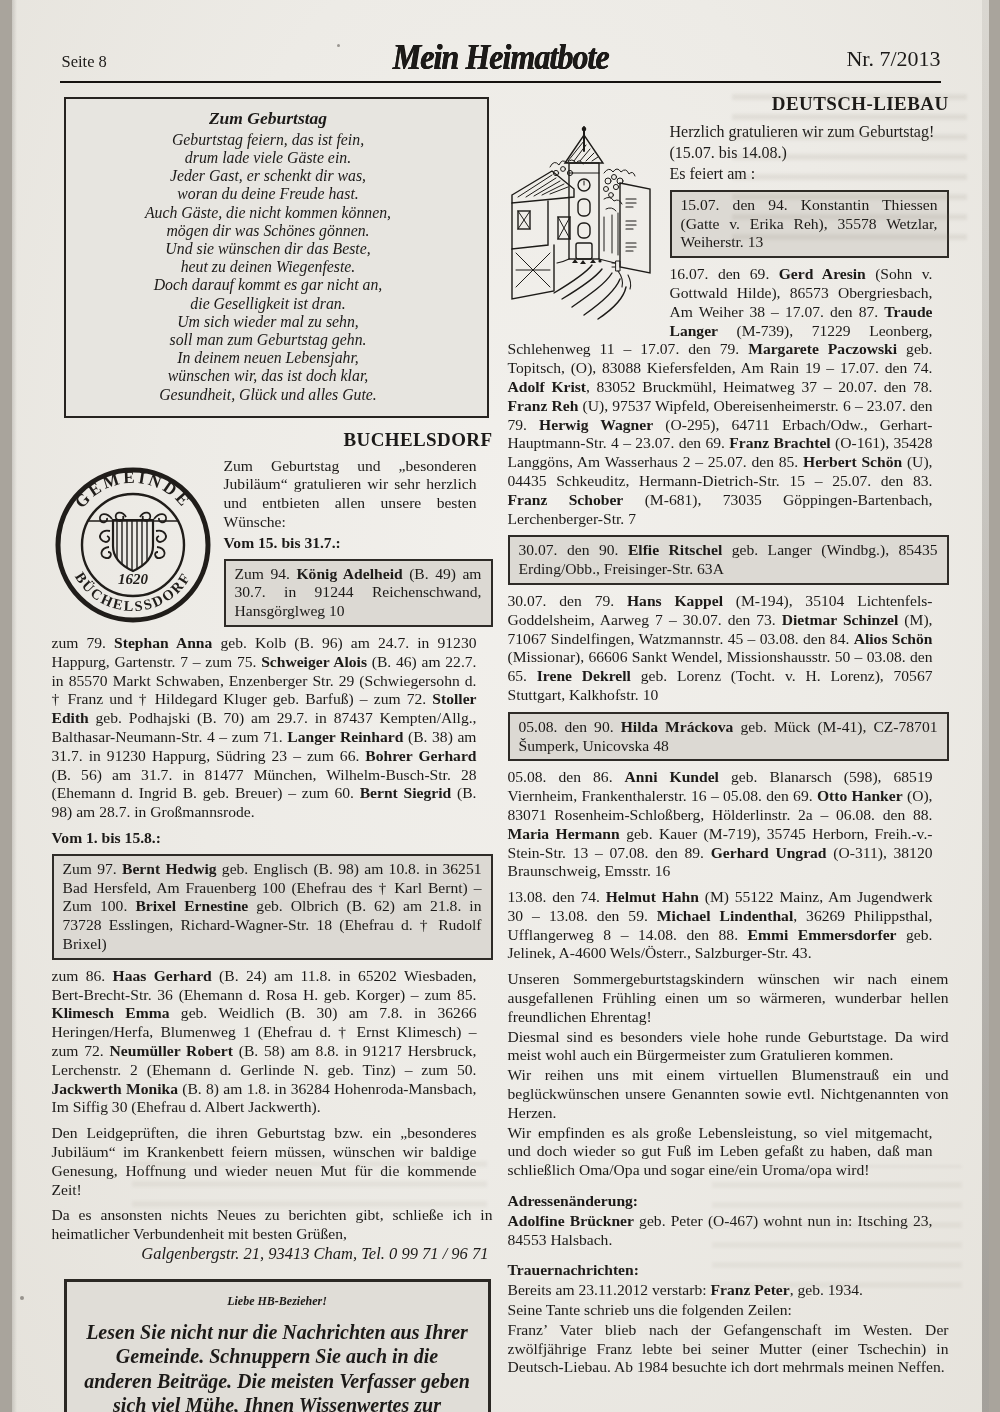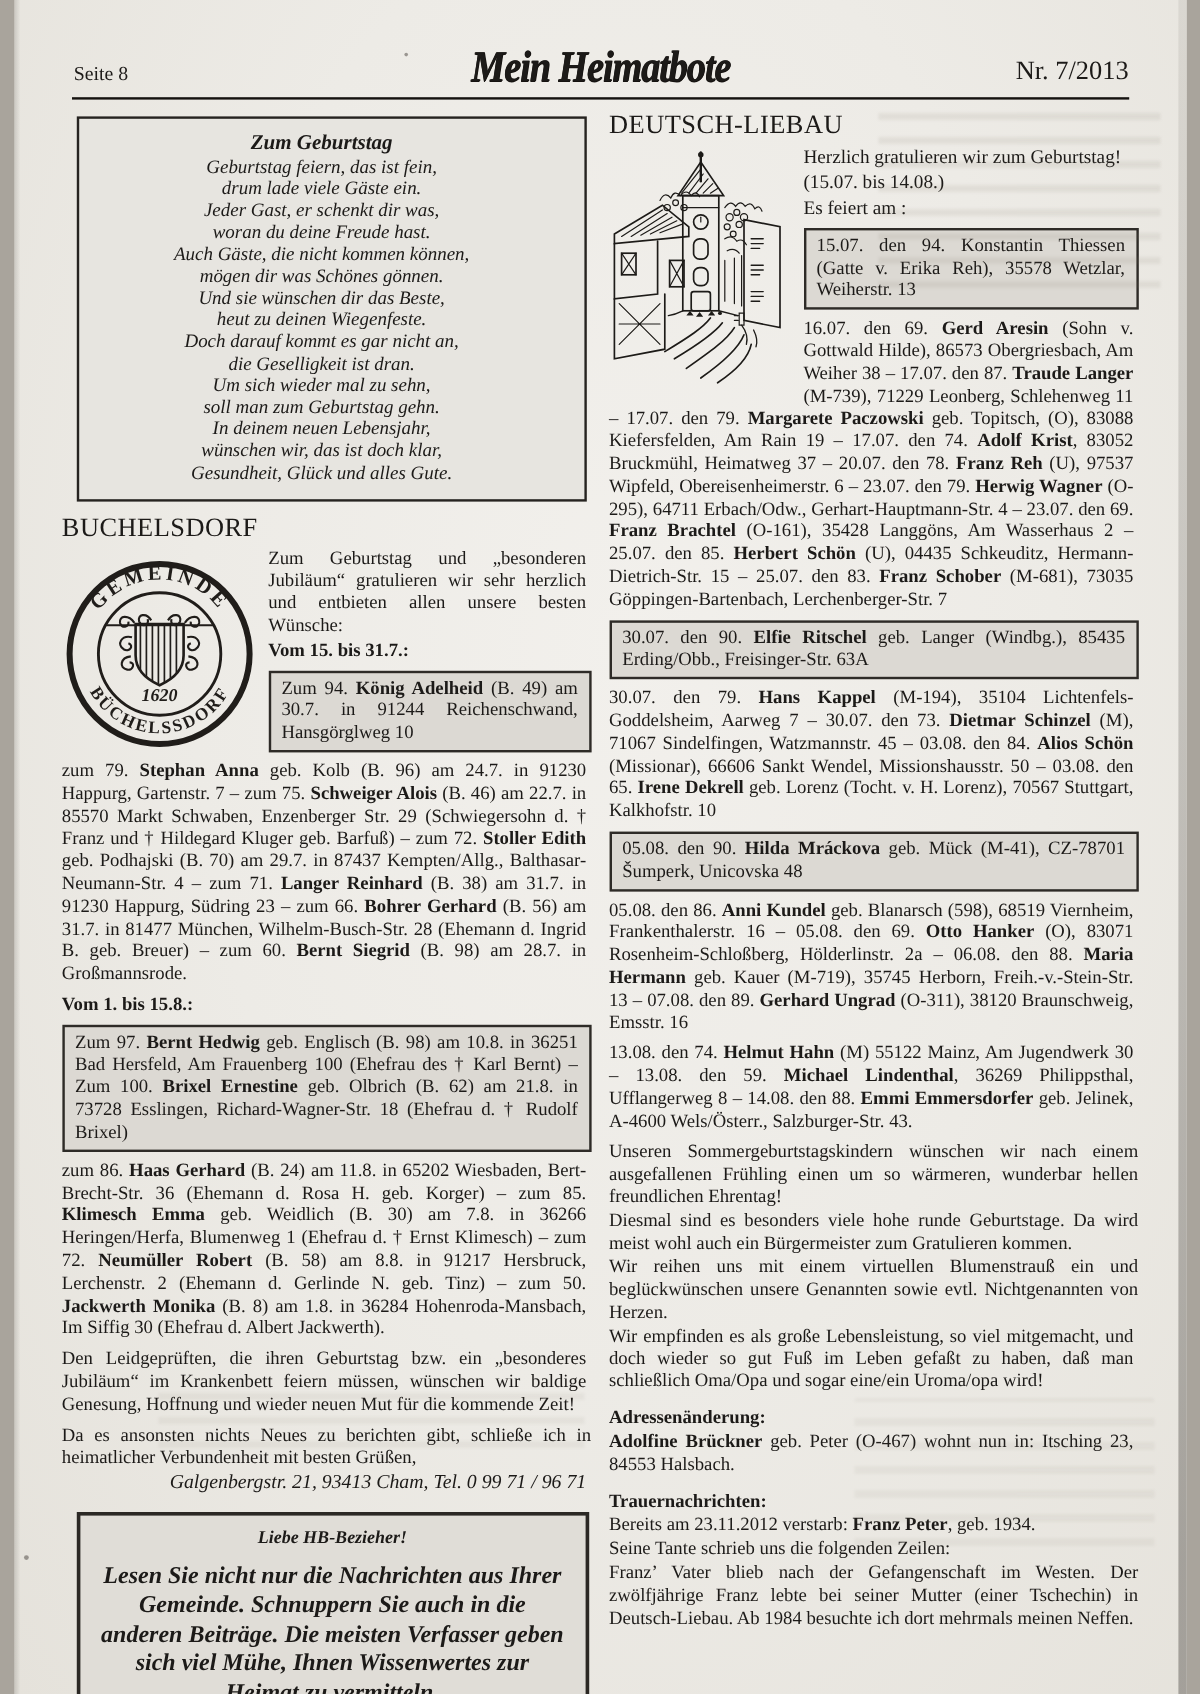--- a/index.html
+++ b/index.html
@@ -18,25 +18,25 @@
   .hdr .pgnum{position:absolute;left:2px;bottom:4px;font-size:16.5px;}
   .hdr .issue{position:absolute;right:0;bottom:4px;font-size:22px;}
   .masthead{position:absolute;left:0;right:0;bottom:0;margin:0;text-align:center;
     font-size:34px;font-weight:bold;letter-spacing:-1px;transform:scaleX(.94) scaleY(1.08);
     text-shadow:.6px 0 0 #15120f, 0 .4px 0 #15120f;font-style:italic;}
   .rule{border-top:2.5px solid #15120f;margin:5px 48px 0 48px;}
 
   
   .cols{display:flex;gap:15px;padding:10px 40px 0 40px;}
   .col{width:452px;font-size:15.6px;line-height:18.8px;text-align:justify;}
-  .col p{margin:0 4px 7px 0;}
+  .col p{margin:0 16px 7px 0;}
   .tight{margin:0 0 1px 0 !important;}
   b{font-weight:bold;}
 
-  .section-heading{font-size:22px;font-weight:normal;text-align:left;margin:8px 0 7px 0;letter-spacing:.4px;}
+  .section-heading{font-size:19px;font-weight:bold;text-align:right;margin:8px 0 7px 0;letter-spacing:.4px;}
 
   .poem-box{border:2px solid #262320;background:#e7e5e0;text-align:center;font-style:italic;
     padding:10px 22px 12px 6px;margin:4px 4px 13px 12px;}
   .poem-title{font-weight:bold;font-size:17.5px;margin-bottom:3px;}
   .poem-body{white-space:pre-line;font-size:15.8px;line-height:18.2px;}
 
   .gray-box{border:2px solid #2e2b27;background:#dcd9d3;padding:4px 9px;margin:6px 0 7px 0;}
   .bfc{overflow:hidden;}
 
   .seal-wrap{float:left;width:162px;margin:2px 10px 2px 0;}
@@ -45,21 +45,21 @@
 
   .intro-lines{white-space:pre-line;text-align:left;font-size:16px;line-height:21px;margin:0 0 4px 0;}
   .range-label{font-weight:bold;margin:2px 0 0 0 !important;}
 
   .signoff-row{display:flex;justify-content:space-between;align-items:baseline;margin:1px 0 0 0;}
   .signoff-name{font-style:italic;font-size:16.5px;}
   .signoff-addr{text-align:right;font-style:italic;font-size:16.5px;padding-right:4px;margin-top:1px;}
 
   .hb-box{border:3px solid #2b2824;background:#e0ddd7;text-align:center;font-style:italic;font-weight:bold;
     padding:10px 14px 13px 14px;margin:15px 2px 0 12px;}
-  .hb-title{font-size:15px;margin-bottom:9px;}
+  .hb-title{font-size:12px;margin-bottom:9px;}
   .hb-body{font-size:20px;line-height:24.5px;}
 
   .seal-text{font-weight:bold;letter-spacing:3px;fill:#201d1a;}
   .seal-text-b{font-weight:bold;letter-spacing:2px;fill:#201d1a;}
 
   
   .ghost{position:absolute;pointer-events:none;filter:blur(1.4px);opacity:.55;border-radius:3px;
     background:repeating-linear-gradient(0deg, transparent 0 7px, rgba(122,114,100,.20) 7px 13px, transparent 13px 20px);}
   .speck{position:absolute;background:#55504a;border-radius:50%;pointer-events:none;opacity:.55;}
 </style>

